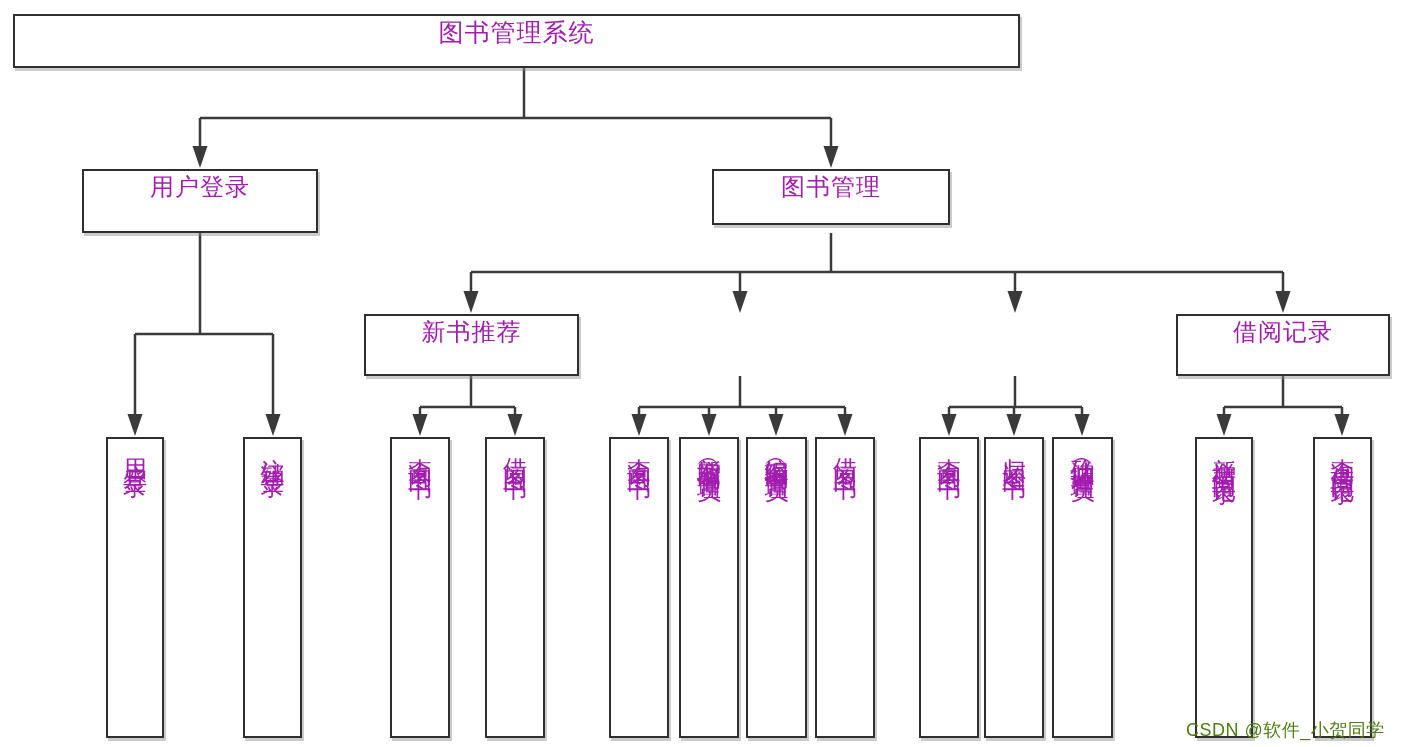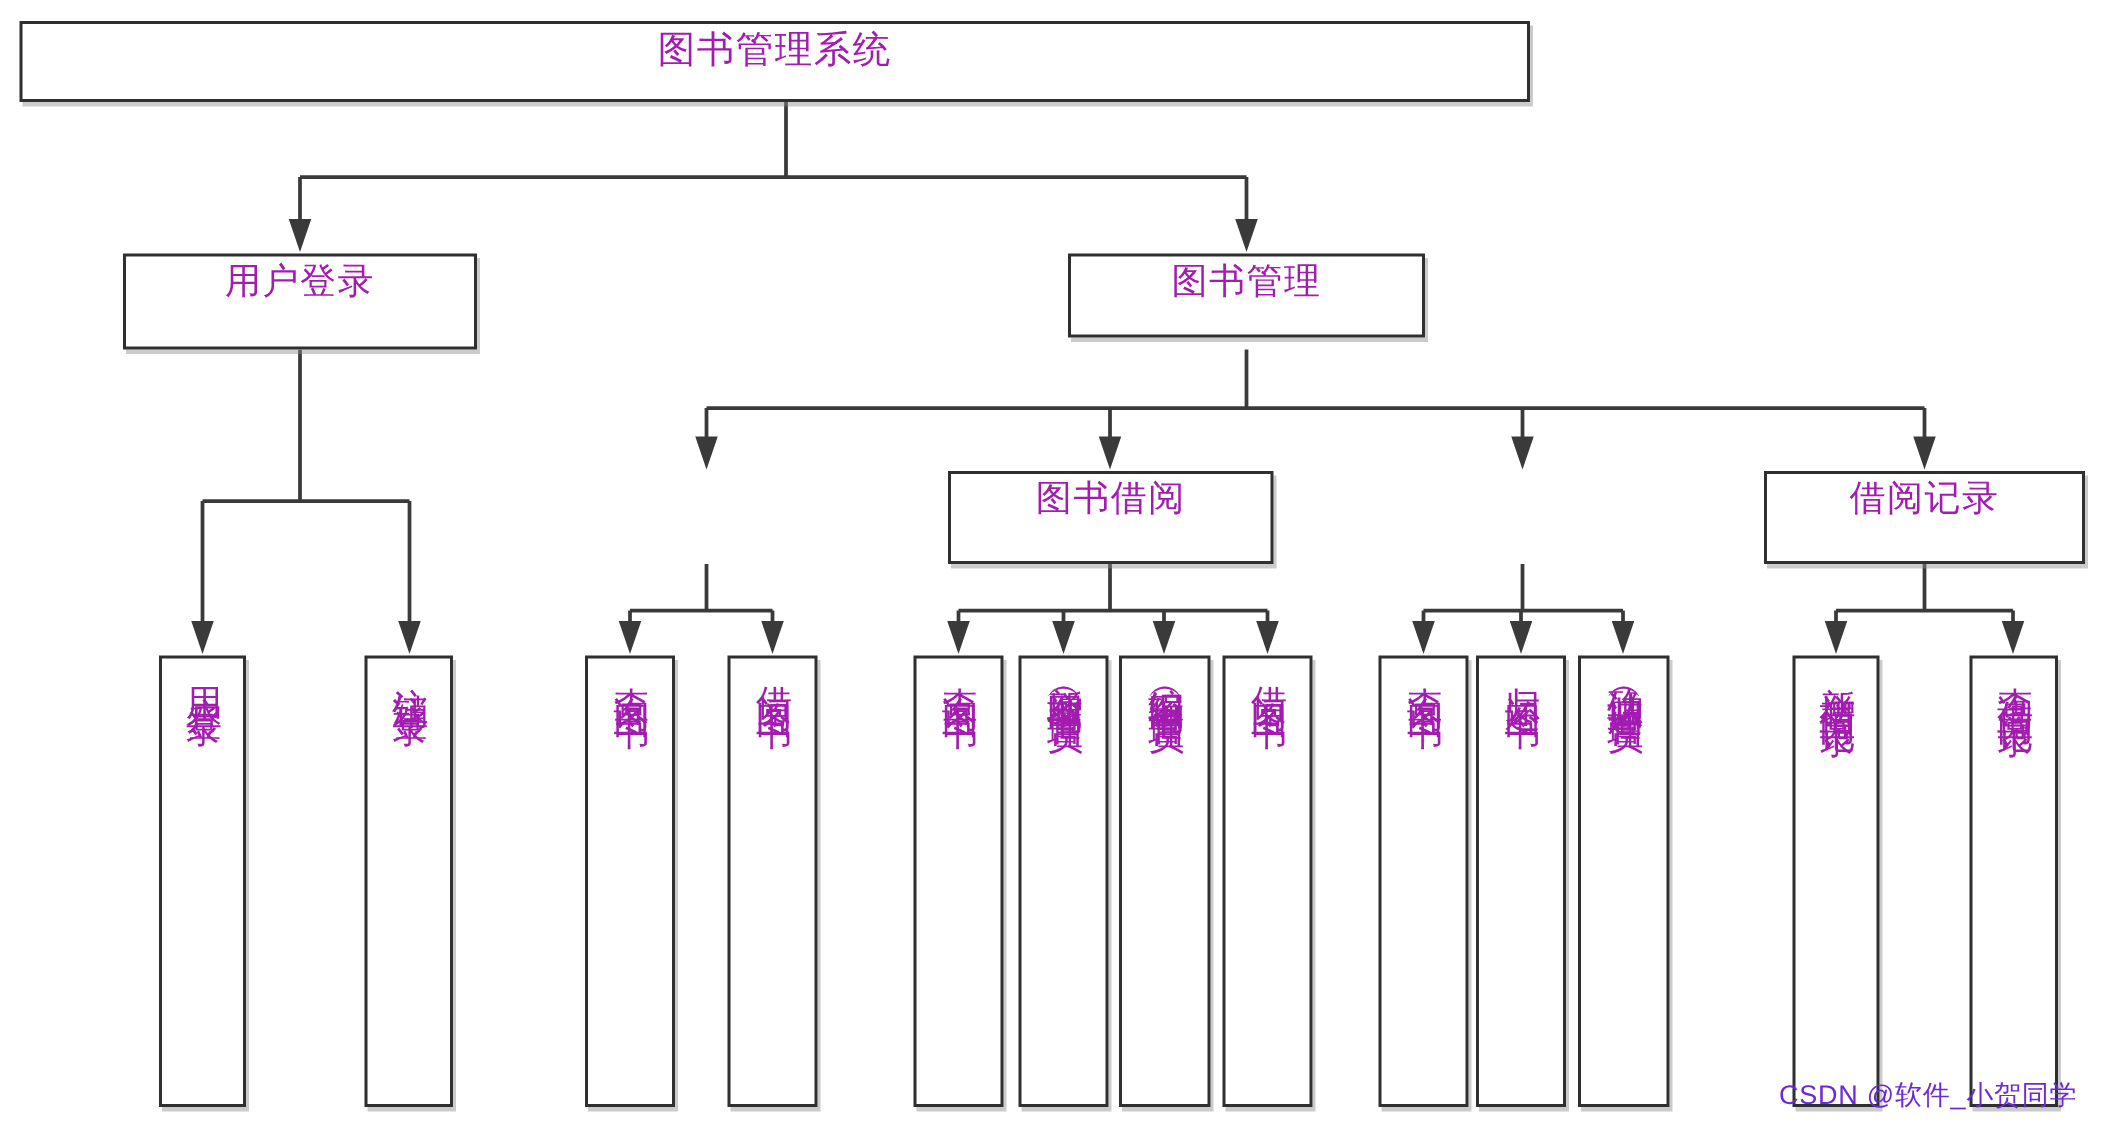--- a/index.html
+++ b/index.html
@@ -37,21 +37,21 @@
   .lf6  { left:679px;  width:60px; }
   .lf7  { left:746px;  width:61px; }
   .lf8  { left:815px;  width:60px; }
   .lf9  { left:919px;  width:60px; }
   .lf10 { left:984px;  width:60px; }
   .lf11 { left:1052px; width:61px; }
   .lf12 { left:1195px; width:58px; }
   .lf13 { left:1313px; width:59px; }
   .watermark {
     position:absolute; left:1186px; top:718px;
-    font-size:18px; color:#6d28d9; letter-spacing:0.5px;
+    font-size:18px; color:#4d7c0f; letter-spacing:0.5px;
     z-index:5; white-space:nowrap;
   }
 </style>
 </head>
 <body>
 
 <div class="canvas">
 
   <svg class="wires" viewBox="0 0 1405 747" xmlns="http://www.w3.org/2000/svg">
     <g stroke="#3a3a3a" stroke-width="2.5" fill="none">
@@ -123,22 +123,22 @@
     <span>图书管理系统</span>
   </div>
 
   <div class="node l2a">
     <span>用户登录</span>
   </div>
   <div class="node l2b">
     <span>图书管理</span>
   </div>
 
-  <div class="node l3 l3b">
-    <span>图书借阅</span>
+  <div class="node l3 l3a">
+    <span>新书推荐</span>
   </div>
   <div class="node l3 l3d">
     <span>借阅记录</span>
   </div>
 
   <div class="node leaf lf1">
     <span>用户登录</span>
   </div>
   <div class="node leaf lf2">
     <span>注销登录</span>

